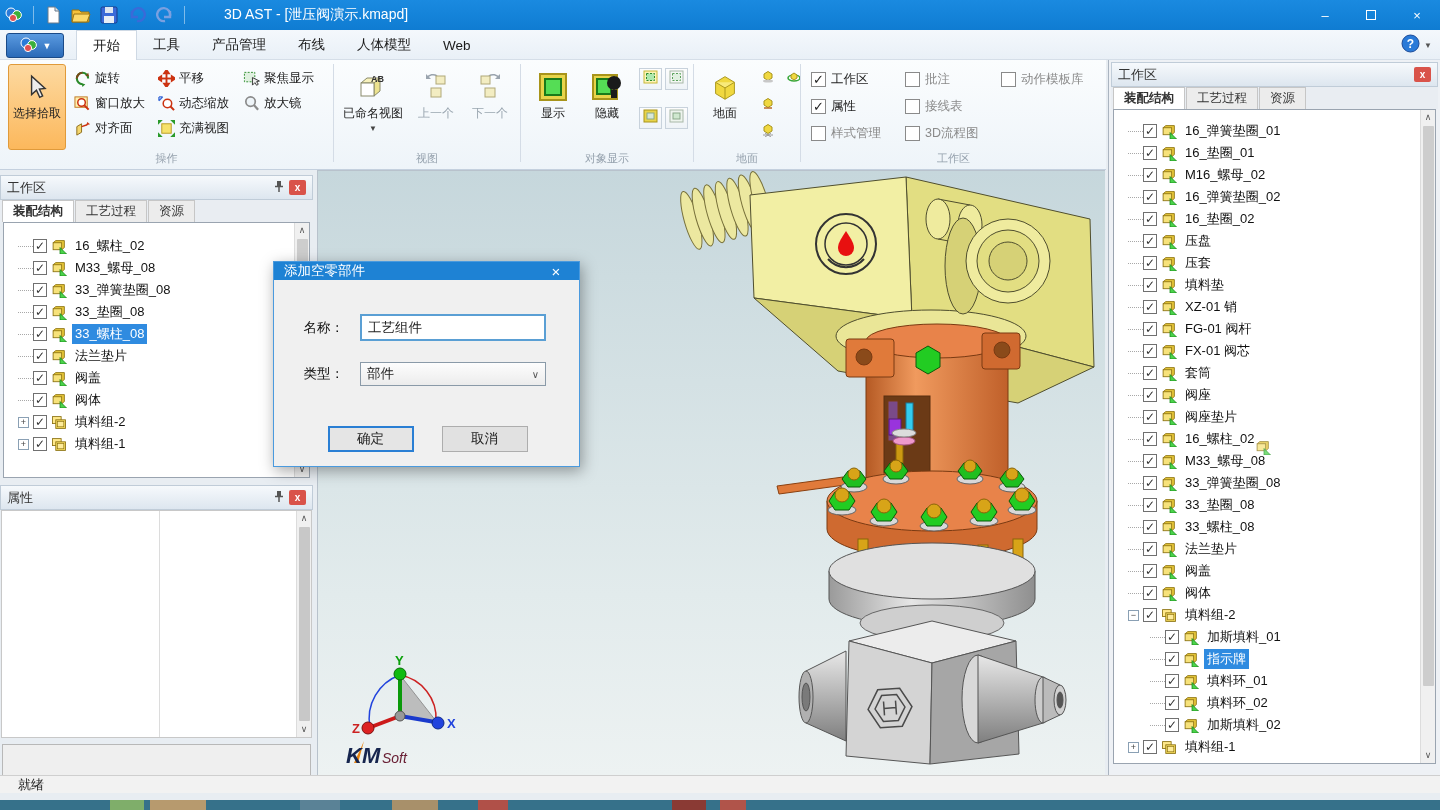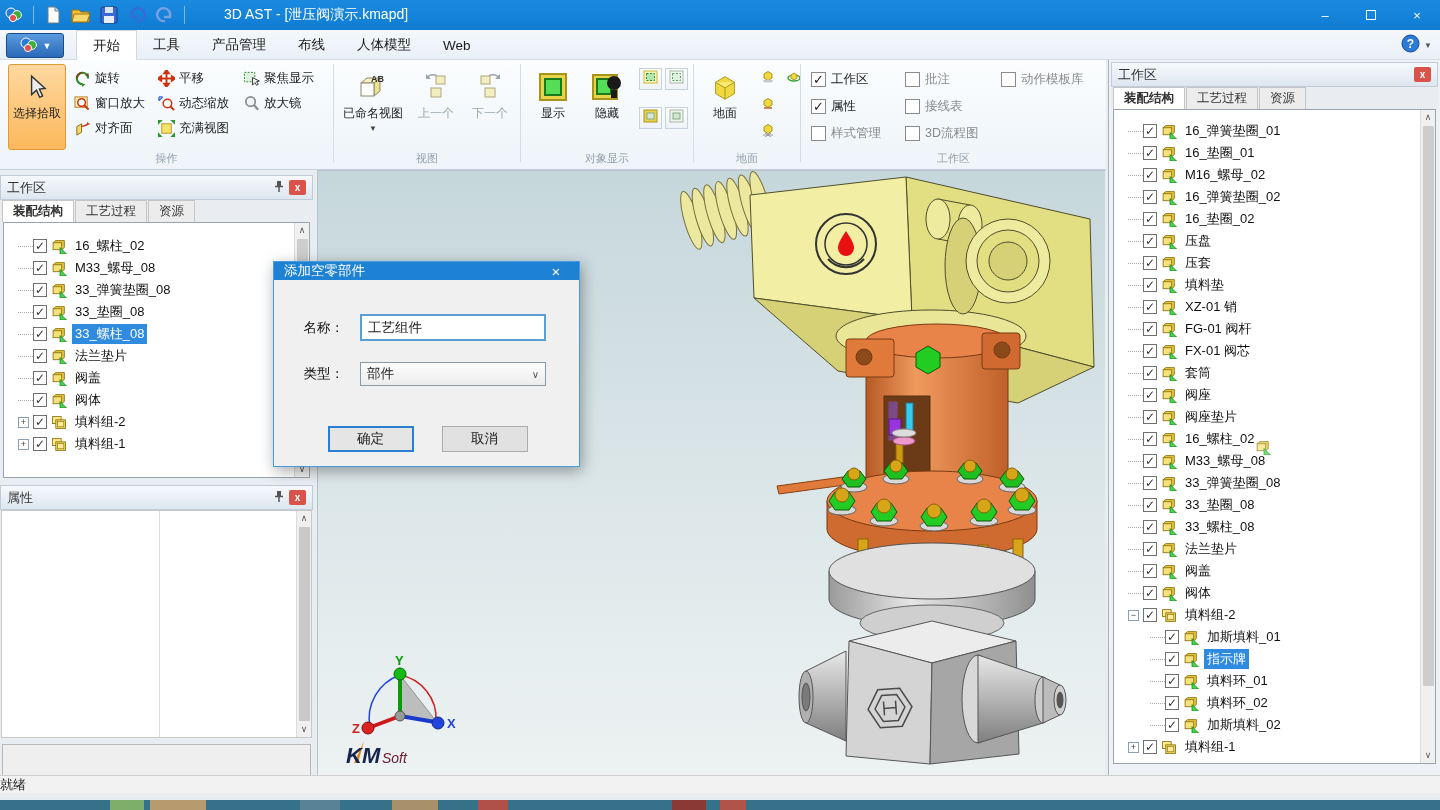--- a/index.html
+++ b/index.html
@@ -70,21 +70,21 @@
   .dlg-select { width:186px; height:24px; background:linear-gradient(#fdfdfd,#ececec); border:1px solid #8a9aa8; font-size:13.5px; padding:0 6px; display:flex; align-items:center; }
   .dlg-select .chev { margin-left:auto; color:#555; font-size:10px; }
   .dlg-btn { width:86px; height:26px; background:#e1e1e1; border:1px solid #adadad; font-size:13.5px; display:flex; align-items:center; justify-content:center; }
   .dlg-btn.default { border:2px solid #2a7fd4; background:#e5e5e5; }
 
   
   .viewport { position:absolute; left:317px; top:170px; width:788px; height:605px; background:linear-gradient(#c6d7dc,#e2ebec 70%,#edf2f2); border-left:1px solid #b8c2cc; border-top:1px solid #b8c2cc; }
   .viewport svg { display:block; }
 
   
-  .statusbar { position:absolute; left:0; top:775px; width:1440px; height:18px; background:#f2f2f2; border-top:1px solid #cfcfcf; display:flex; align-items:center; font-size:13px; color:#222; }
+  .statusbar { position:absolute; left:0; top:775px; width:1440px; height:18px; background:#f2f2f2; border-top:1px solid #cfcfcf; display:flex; align-items:center; padding-left:18px; font-size:13px; color:#222; }
   .taskstrip { position:absolute; left:0; top:800px; width:1440px; height:10px; background:#36718a; }
   .taskstrip div { position:absolute; top:0; height:10px; }
 
   .ghost-icon { position:absolute; opacity:.75; }
 </style>
 </head>
 <body>
 
 <div id="screen">
 

